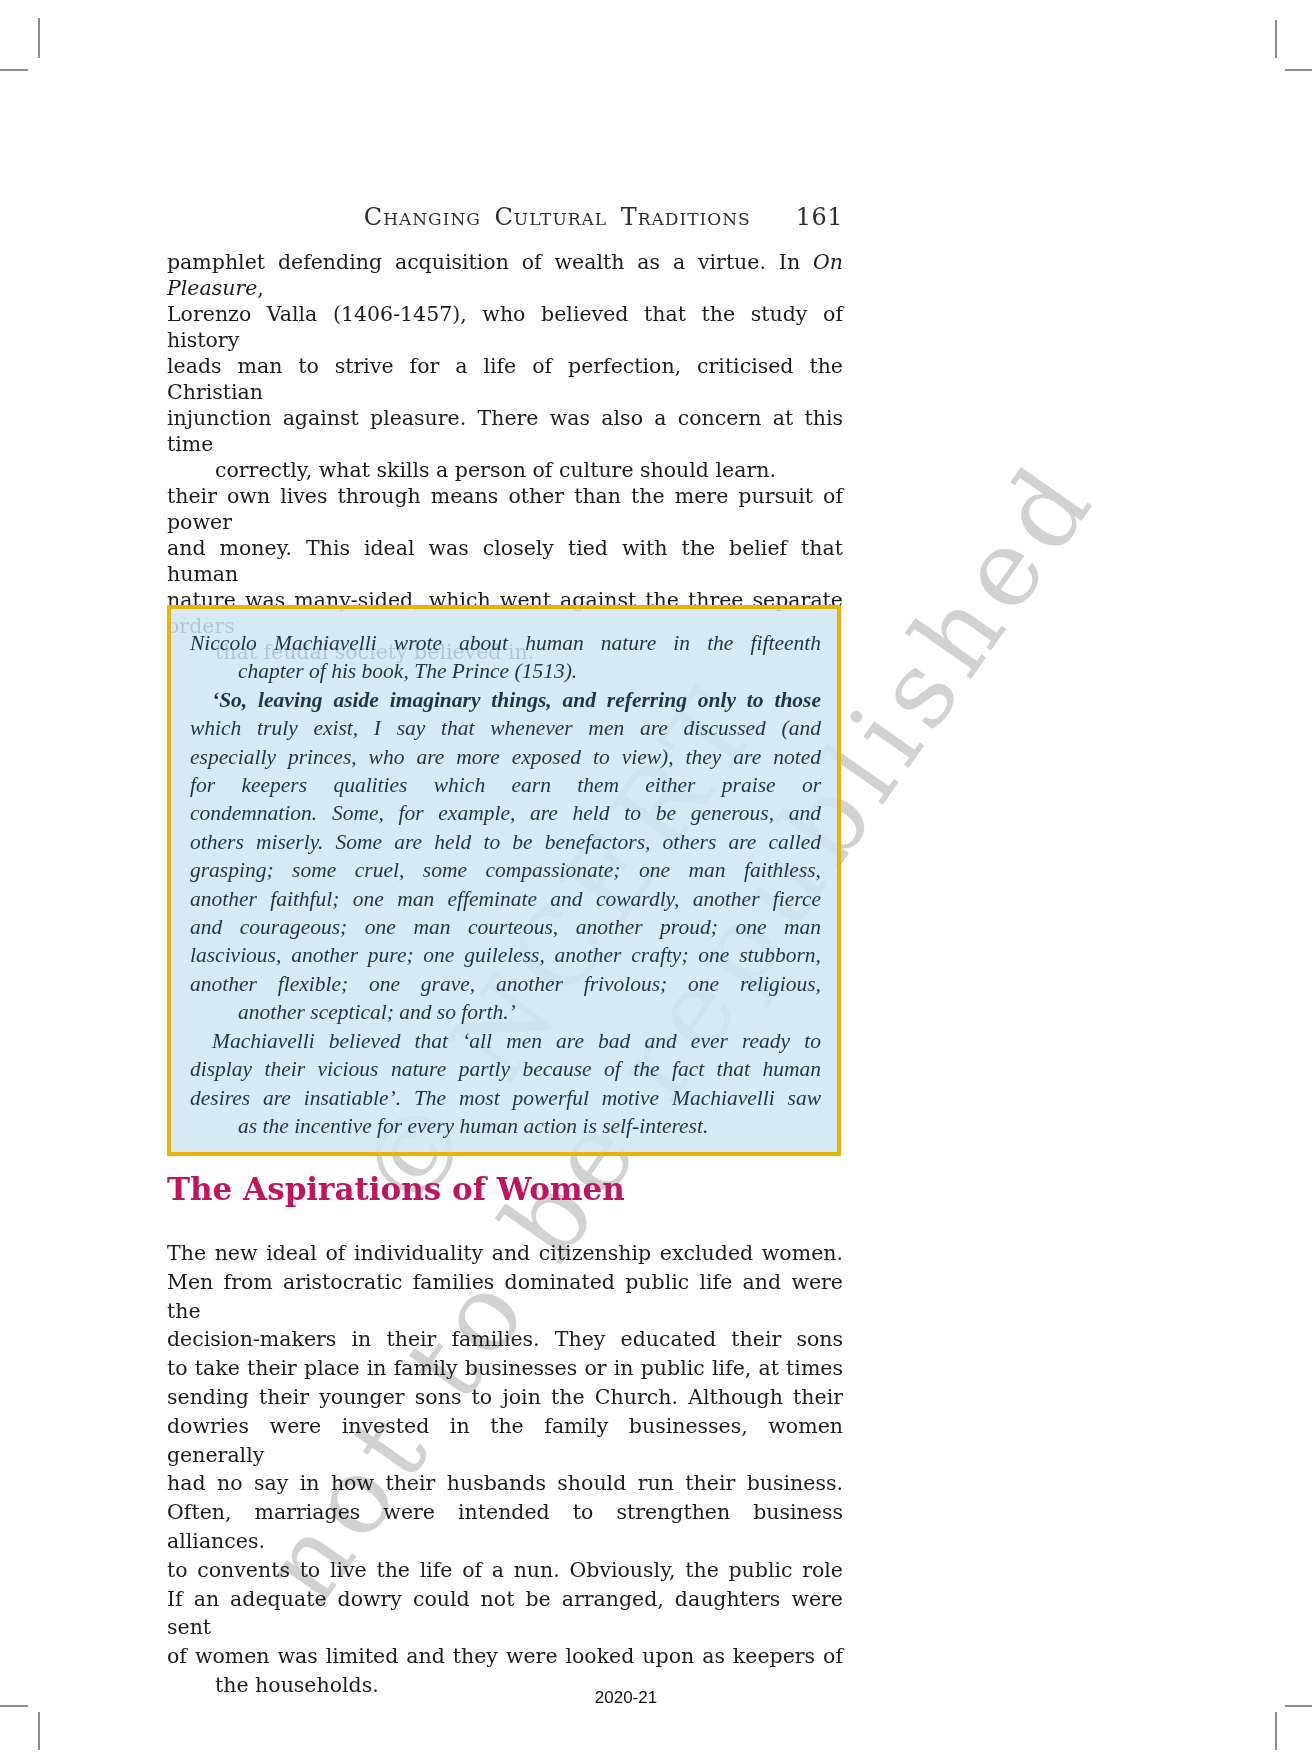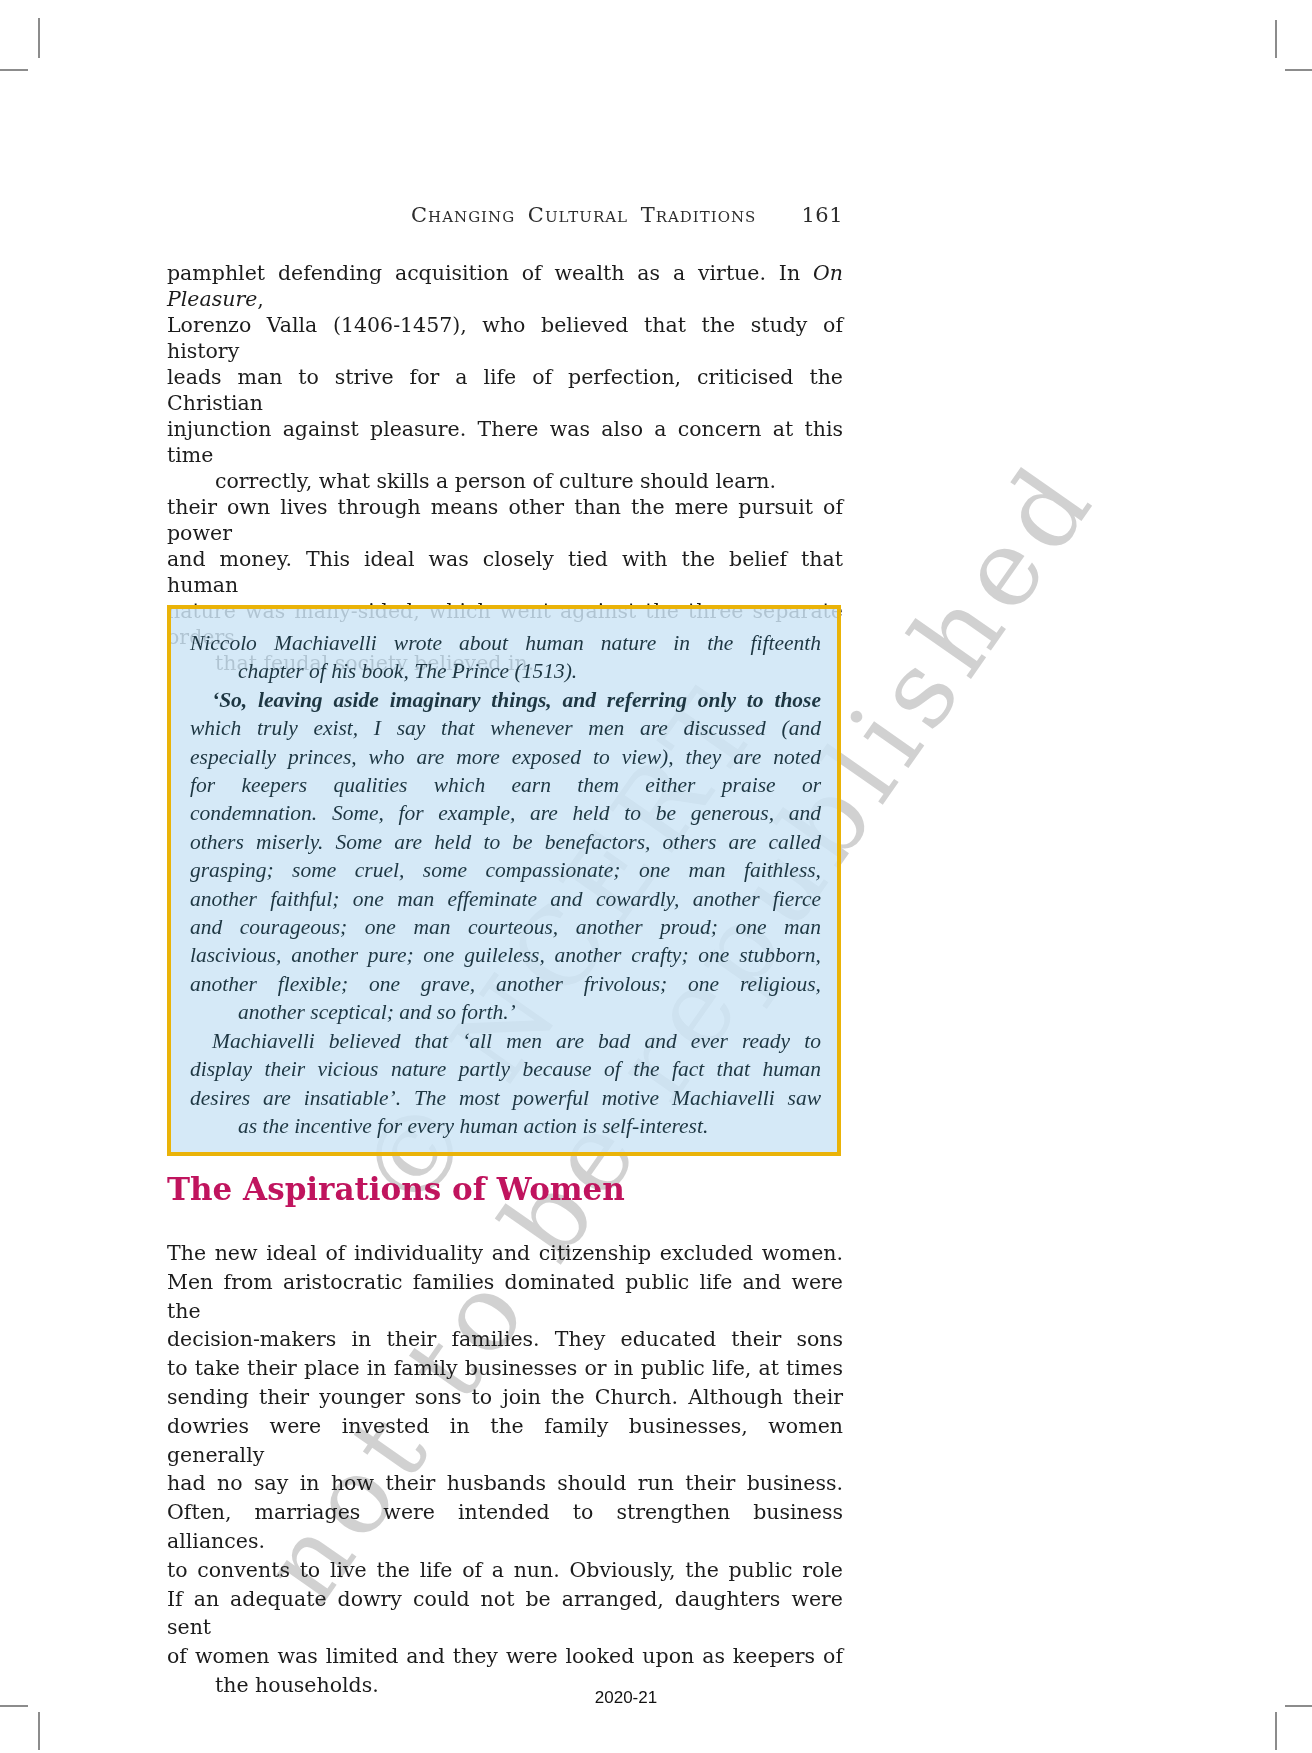--- a/index.html
+++ b/index.html
@@ -16,27 +16,27 @@
     display:flex; flex-direction:column; justify-content:center; align-items:center;
     gap:22px; transform:rotate(-55deg); pointer-events:none;
   }
   .watermark span {
     font-family:"DejaVu Serif", serif; font-size:106px; letter-spacing:10px;
     color:rgba(115,115,115,0.33); white-space:nowrap;
   }
   .header {
     position:absolute; top:203px; left:167px; width:676px;
     display:flex; justify-content:flex-end; align-items:baseline; gap:45px;
-    font-size:21px; font-variant:small-caps; letter-spacing:1px;
+    font-size:24px; font-variant:small-caps; letter-spacing:1px;
     word-spacing:5px; color:#2d2d2d;
   }
   .header .pgnum { font-variant:normal; letter-spacing:0.5px; }
   .bodytext { color:#1c1c1c; }
   .block1 {
-    position:absolute; top:260px; left:167px; width:676px;
+    position:absolute; top:249px; left:167px; width:676px;
     font-size:20.5px; line-height:26px;
   }
   .tline { text-align:justify; text-align-last:justify; white-space:normal; }
   .tline.pend { text-align:left; text-align-last:left;margin-left:48px; }
   .machia-box {
     position:absolute; top:605px; left:167px; width:674px; box-sizing:border-box;
     border:4px solid #eab308; background:rgba(205,229,246,0.84);
     padding:20px 16px 12px 19px;
   }
   .box-lines {

